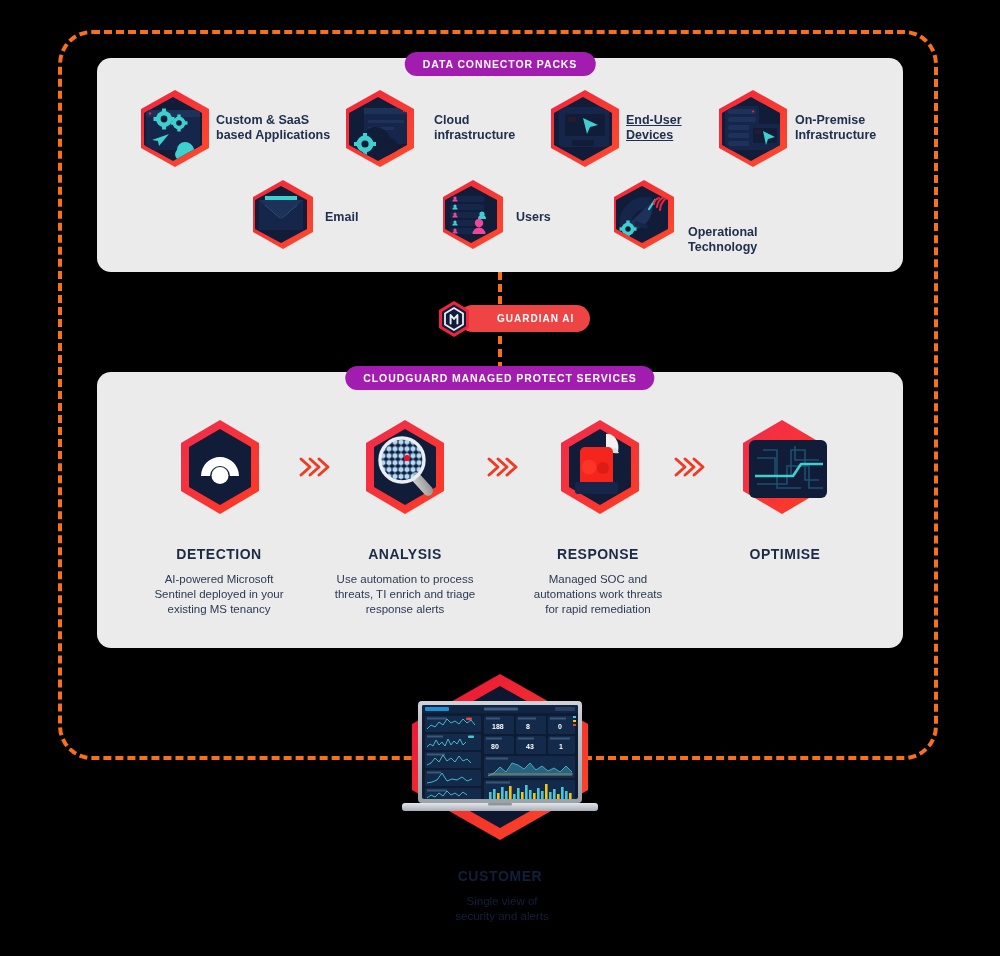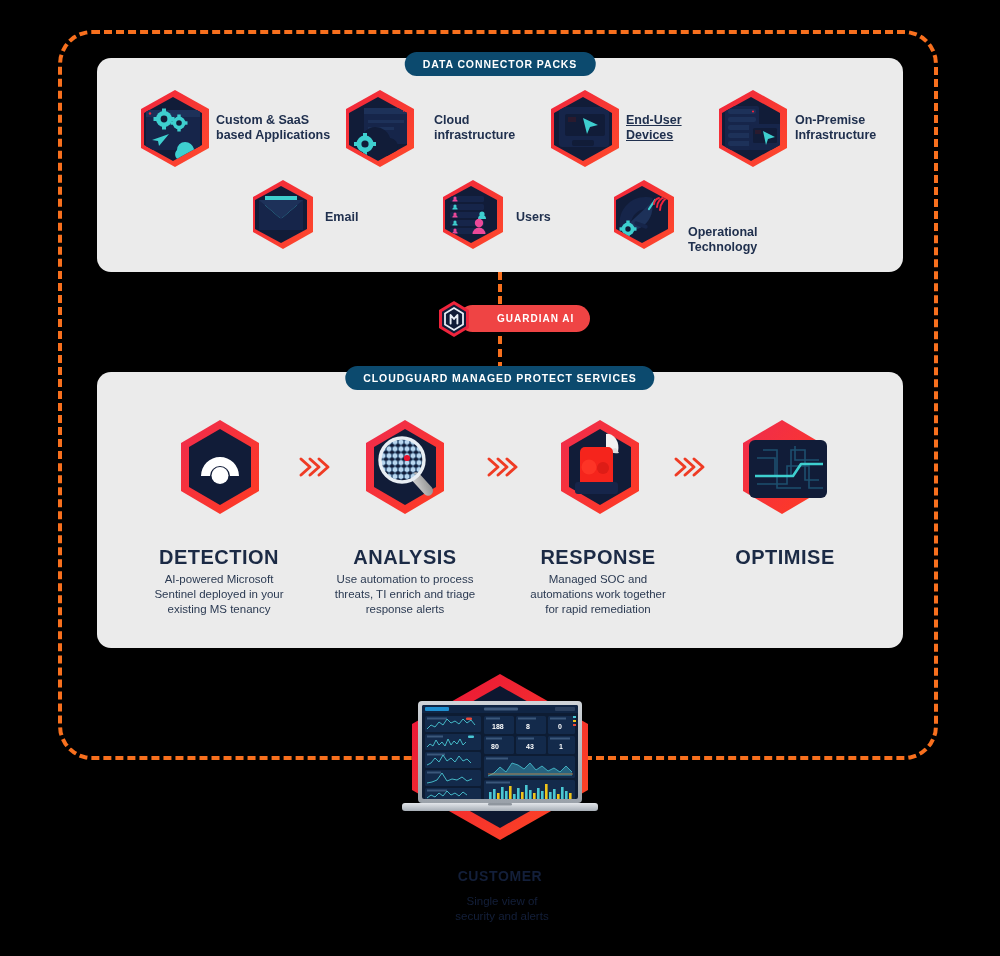--- a/index.html
+++ b/index.html
@@ -26,21 +26,21 @@
     position: absolute;
     background: #ebebeb;
     border-radius: 14px;
   }
   #panel-connectors { left: 97px; top: 58px; width: 806px; height: 214px; }
   #panel-services  { left: 97px; top: 372px; width: 806px; height: 276px; }
 
   
   .pill {
     position: absolute;
-    background: #0c4a6e;
+    background: #a21caf;
     color: #ffffff;
     border-radius: 20px;
     font-size: 10.5px;
     font-weight: bold;
     letter-spacing: 0.9px;
     display: flex; align-items: center; justify-content: center;
     white-space: nowrap;
     height: 24px;
     padding: 0 18px;
     z-index: 6;
@@ -96,21 +96,21 @@
     line-height: 15px;
     white-space: pre-line;
   }
 
   
   .step-title {
     position: absolute;
     width: 190px;
     text-align: center;
     color: #1b2a45;
-    font-size: 20px;
+    font-size: 14px;
     font-weight: bold;
     letter-spacing: 0.5px;
   }
   .step-desc {
     position: absolute;
     width: 190px;
     text-align: center;
     color: #2b3a52;
     font-size: 11.5px;
     line-height: 15px;
@@ -451,21 +451,21 @@
       <path d="M53 16 a11 14 0 0 1 12 18 l-12 -5 Z" fill="#f2f2f2"></path>
       <path d="M55 32 a10 7 0 0 0 11 3 l-3 -5 Z" fill="#dedede"></path>
       <rect x="27" y="29" width="33" height="44" rx="5" fill="#f5241c"></rect>
       <circle cx="36" cy="49" r="7.5" fill="#ff3a2a" opacity="0.75"></circle>
       <circle cx="50" cy="50" r="6" fill="#d61a14" opacity="0.75"></circle>
       <rect x="22" y="64" width="43" height="12" rx="3" fill="#16254a"></rect>
     </svg>
   </div>
   <div class="step-title" style="left:503px; top:546px;">RESPONSE</div>
   <div class="step-desc" style="left:503px; top:572px;">Managed SOC and
-automations work together
+automations work threats
 for rapid remediation</div>
 
   <svg class="chev" style="left:671px; top:452px;" width="38" height="30" viewBox="0 0 38 30">
     <g fill="none" stroke="#ef3b24" stroke-width="3" stroke-linecap="round" stroke-linejoin="round">
       <path d="M5 7 L14 15 L5 23"></path>
         <path d="M14 7 L23 15 L14 23"></path>
         <path d="M23 7 L32 15 L23 23"></path>
     </g>
   </svg>
 

